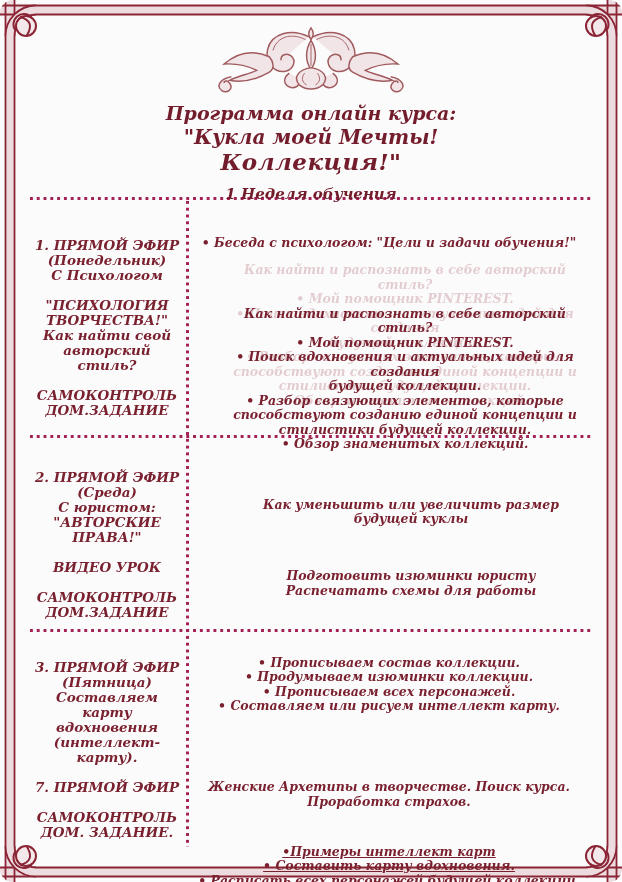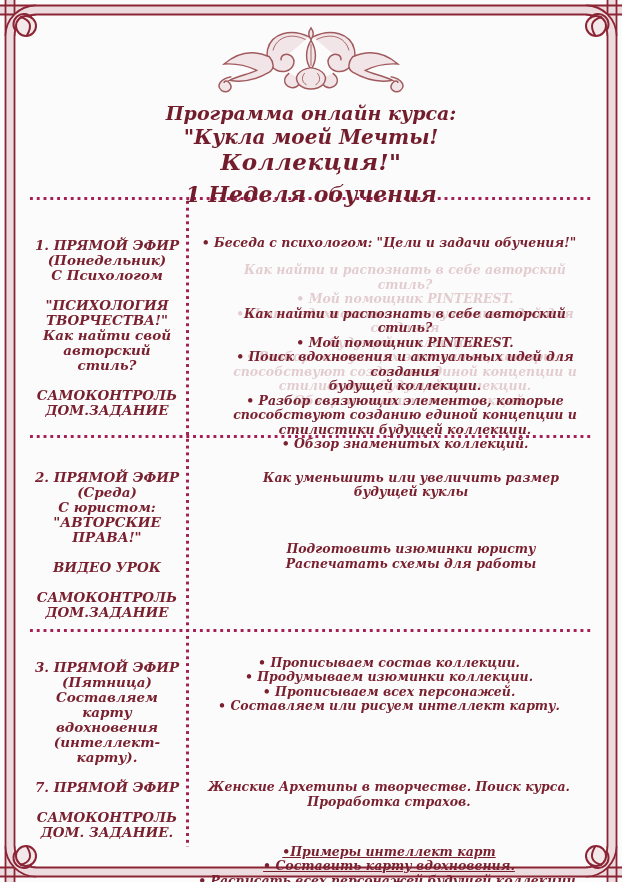--- a/index.html
+++ b/index.html
@@ -9,33 +9,34 @@
     --band:#eddcdf;
     --ghost:#9b4b59;
   }
   html,body{margin:0;padding:0;background:#ffffff;}
   .page{
     position:relative;
     width:622px;height:882px;
     background:#fcfbfb;
     overflow:hidden;
     font-family:"DejaVu Serif", "Liberation Serif", serif;
+    border-radius:13px;
   }
   
   .frame{position:absolute;left:0;top:0;z-index:0;}
   
   .header{position:absolute;left:0;top:0;width:100%;text-align:center;z-index:2;}
   .ornament{margin:26px auto 4px;width:206px;height:67px;}
   .t1,.t2,.t3,.subtitle{
     margin:0;color:#731d2c;font-weight:bold;font-style:italic;text-align:center;
   }
   .t1{font-size:19px;line-height:24px;}
   .t2{font-size:20px;line-height:24px;}
   .t3{font-size:23px;line-height:26px;letter-spacing:0.5px;}
-  .subtitle{font-size:22px;line-height:22px;margin-top:8px;}
+  .subtitle{font-size:15px;line-height:22px;margin-top:8px;}
   
   .grid{
     position:absolute;left:28px;top:197px;width:566px;height:655px;z-index:1;
   }
   .dot-h{
     position:absolute;left:0;right:0;height:3px;
     background-image:radial-gradient(circle 1.45px at 50% 50%, var(--dots) 97%, rgba(163,33,84,0) 100%);
     background-size:6.8px 3px;background-repeat:repeat-x;
   }
   .dot-v{
@@ -70,21 +71,21 @@
   .r3-g2{margin-top:25px;}
   .r3-g3{margin-top:26px;}
   .p{margin:0;}
   .r1-p2wrap{position:relative;margin-top:13px;margin-left:32px;}
   .ghost{
     position:absolute;left:0;right:0;top:-14.5px;
     color:var(--ghost);opacity:0.26;z-index:0;
   }
   .solid{position:relative;z-index:1;}
   .r1-p3{margin-top:12px;}
-  .r2-p2{margin-top:6px;}
+  .r2-p2{margin-top:33px;}
   .r2-p3{margin-top:28px;}
   .r3-p2{margin-top:52px;}
   .r3-p3{margin-top:21px;text-decoration:underline;}
 </style>
 </head>
 <body>
 
 <div class="page">
 
   <svg class="frame" width="622" height="882" viewBox="0 0 622 882">

